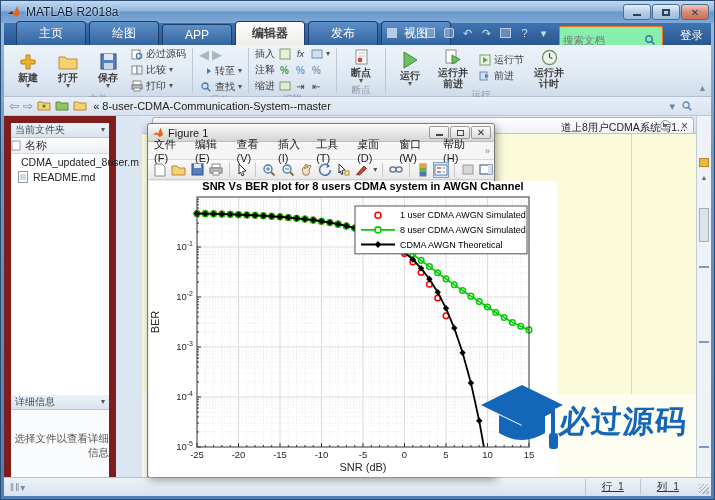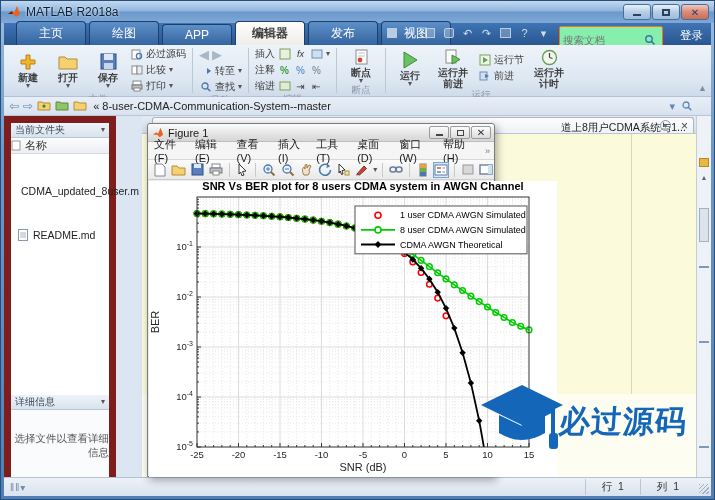--- a/index.html
+++ b/index.html
@@ -64,21 +64,21 @@
   .addrtext { color:#222; font-size:11px; margin-left:2px; }
   .addr-right { position:absolute; right:18px; display:flex; gap:6px; align-items:center; color:#5d87b5; }
 
   
   .sidebar { position:absolute; left:0; top:93px; width:112px; bottom:19px; background:#fff; border:7px solid #7f1d1d; }
   .panelhdr { height:15px; background:linear-gradient(#eef3f9,#d9e3ee); border-bottom:1px solid #b9c6d6;
               font-size:10px; color:#3c4a58; display:flex; align-items:center; padding:0 4px; justify-content:space-between; }
   .colhdr { height:16px; background:linear-gradient(#fbfcfd,#eceff3); border-bottom:1px solid #d4dae1;
             display:flex; align-items:center; gap:4px; font-size:11px; color:#333; }
   .filelist { background:#fff; }
-  .filerow { display:flex; align-items:center; gap:4px; height:15px; padding-left:6px; font-size:10.5px; color:#222;margin-top:29px; }
+  .filerow { display:flex; align-items:center; gap:4px; height:15px; padding-left:6px; font-size:10.5px; color:#222; }
   .details { position:absolute; left:0; right:0; top:272px; }
   .detailbody { height:72px; background:#fafbfc; display:flex; align-items:center; justify-content:center;
                 color:#555; font-size:10.5px; border-bottom:1px solid #d4dae1;text-align:right; }
 
   
   .editor { position:absolute; left:138px; top:93px; right:0; bottom:19px; background:#fff; }
   .ed-tabbar { position:absolute; left:0; top:0; right:15px; height:18px; background:linear-gradient(#e4ebf4,#d4dfec);
                border-bottom:1px solid #b9c6d6; }
   .ed-tab { position:absolute; left:10px; top:1px; right:2px; bottom:0; background:linear-gradient(#fdfdfd,#eef2f6);
             border:1px solid #a8b6c6; border-bottom:none; border-radius:3px 3px 0 0; }
@@ -113,21 +113,21 @@
   .tico.pressed { background:#d7e7f5; border:1px solid #7aa4cc; }
   .tsep { width:1px; height:14px; background:#c9c9c9; margin:0 2px; }
   .figplot { position:absolute; left:1px; top:57px; right:1px; bottom:0; background:#fff; }
 
   
   .statusbar { position:absolute; left:0; bottom:0; width:100%; height:19px;
                background:linear-gradient(#edf2f8,#d9e2ee); border-top:1px solid #b2c1d4;
                display:flex; align-items:center; }
   .sb-left { margin-left:6px; color:#7b8da0; font-size:10px; letter-spacing:1px; }
   .sb-cells { position:absolute; right:16px; display:flex; }
-  .sb-cell { border-left:1px solid #b9c6d6; padding:1px 16px; font-size:10.5px; color:#333; }
+  .sb-cell { border-left:1px solid #b9c6d6; padding:1px 16px; font-size:10.5px; color:#333;text-decoration:underline; }
   .grip { position:absolute; right:2px; bottom:2px; width:10px; height:10px;
           background:repeating-linear-gradient(135deg,#9fb0c2 0 1px,transparent 1px 3px); }
 
   
   .watermark { position:absolute; left:478px; top:382px; width:232px; height:86px; z-index:10; }
   .wm-name { position:absolute; left:80px; top:18px; font-size:31px; font-weight:bold; color:#1467b8;
              letter-spacing:1px; transform:skewX(-4deg); }
   .wm-domain { position:absolute; left:81px; top:52px; font-size:19px; font-weight:bold; color:#8f8f8f; letter-spacing:.5px; }
 </style>
 </head>

